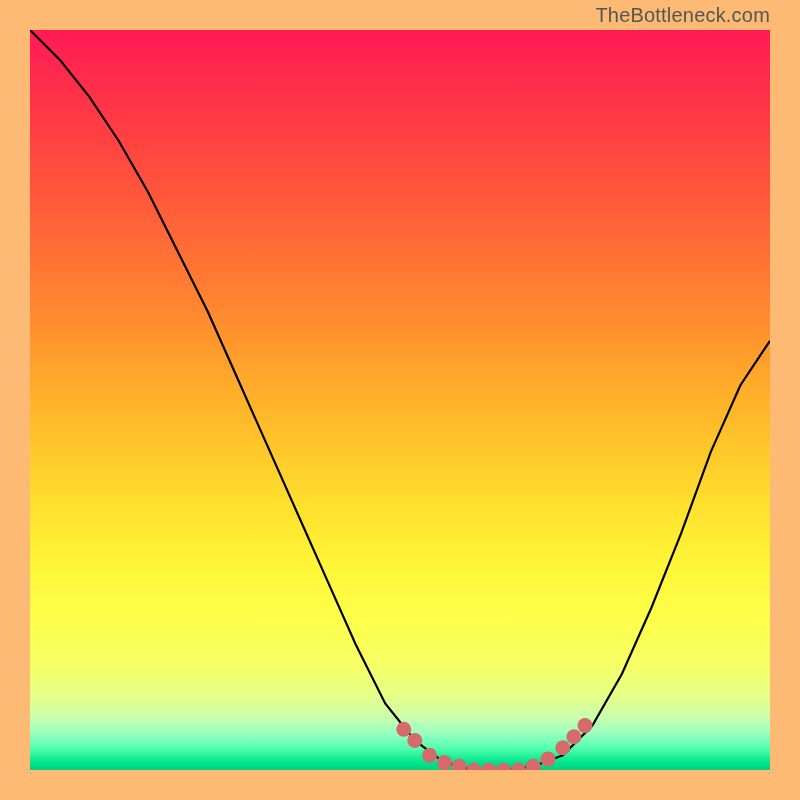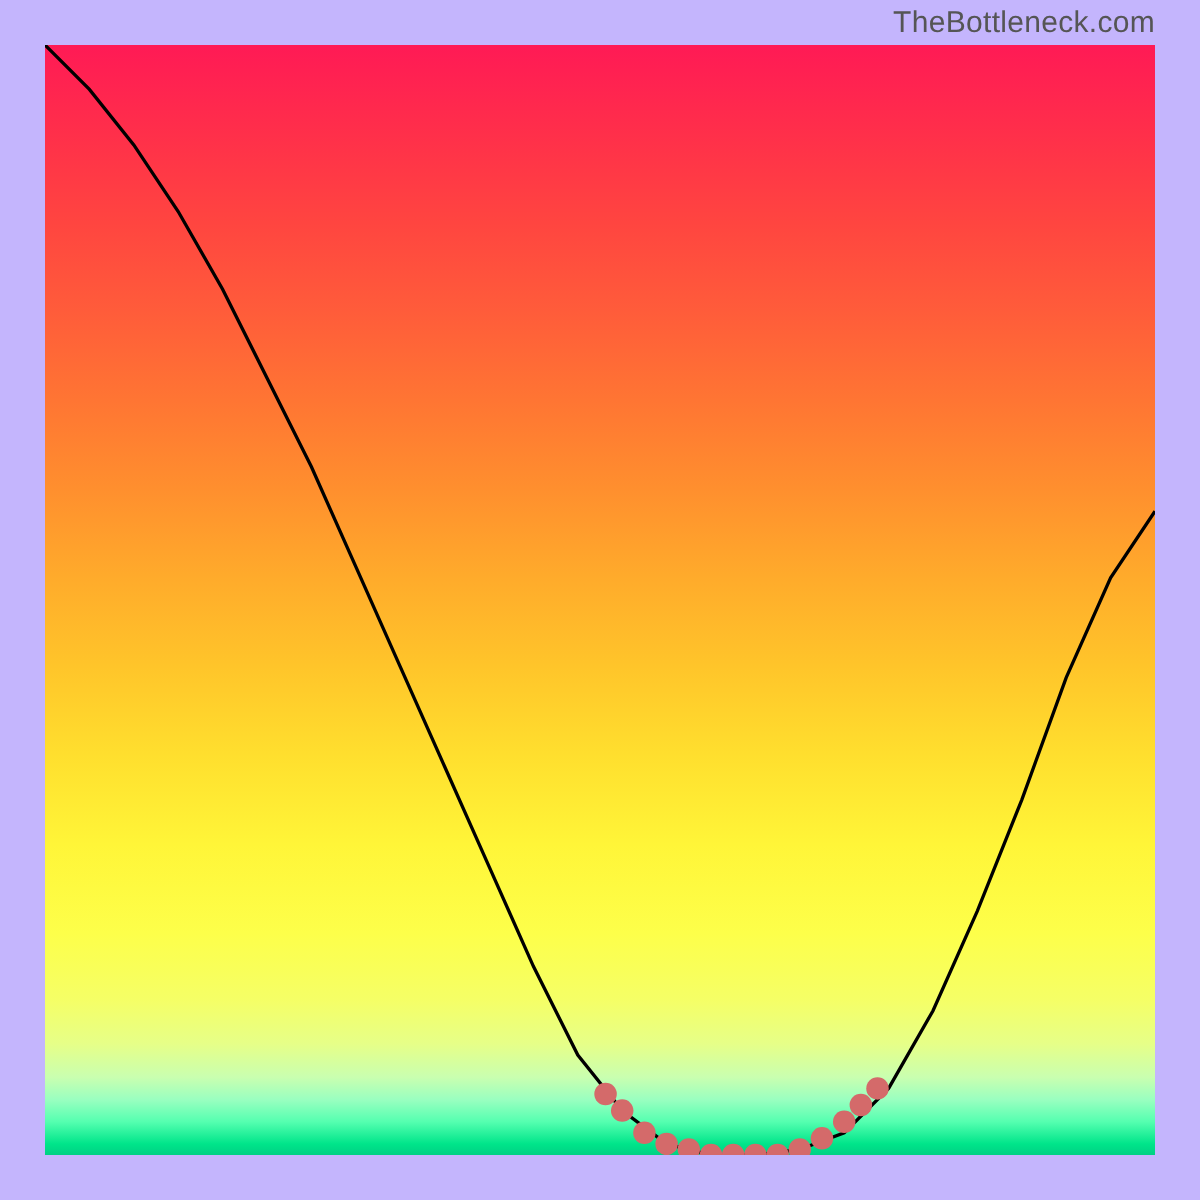--- a/index.html
+++ b/index.html
@@ -8,21 +8,21 @@
     width: 800px;
     height: 800px;
     background: #000;
     overflow: hidden;
     font-family: Arial, sans-serif;
   }
   .frame {
     position: relative;
     width: 800px;
     height: 800px;
-    background: #c4b5fd;
+    background: #fdba74;
   }
   .plot-area {
     position: absolute;
     left: 30px;
     top: 30px;
     width: 740px;
     height: 740px;
     background: linear-gradient(
       to bottom,
       #ff1a55 0%,

